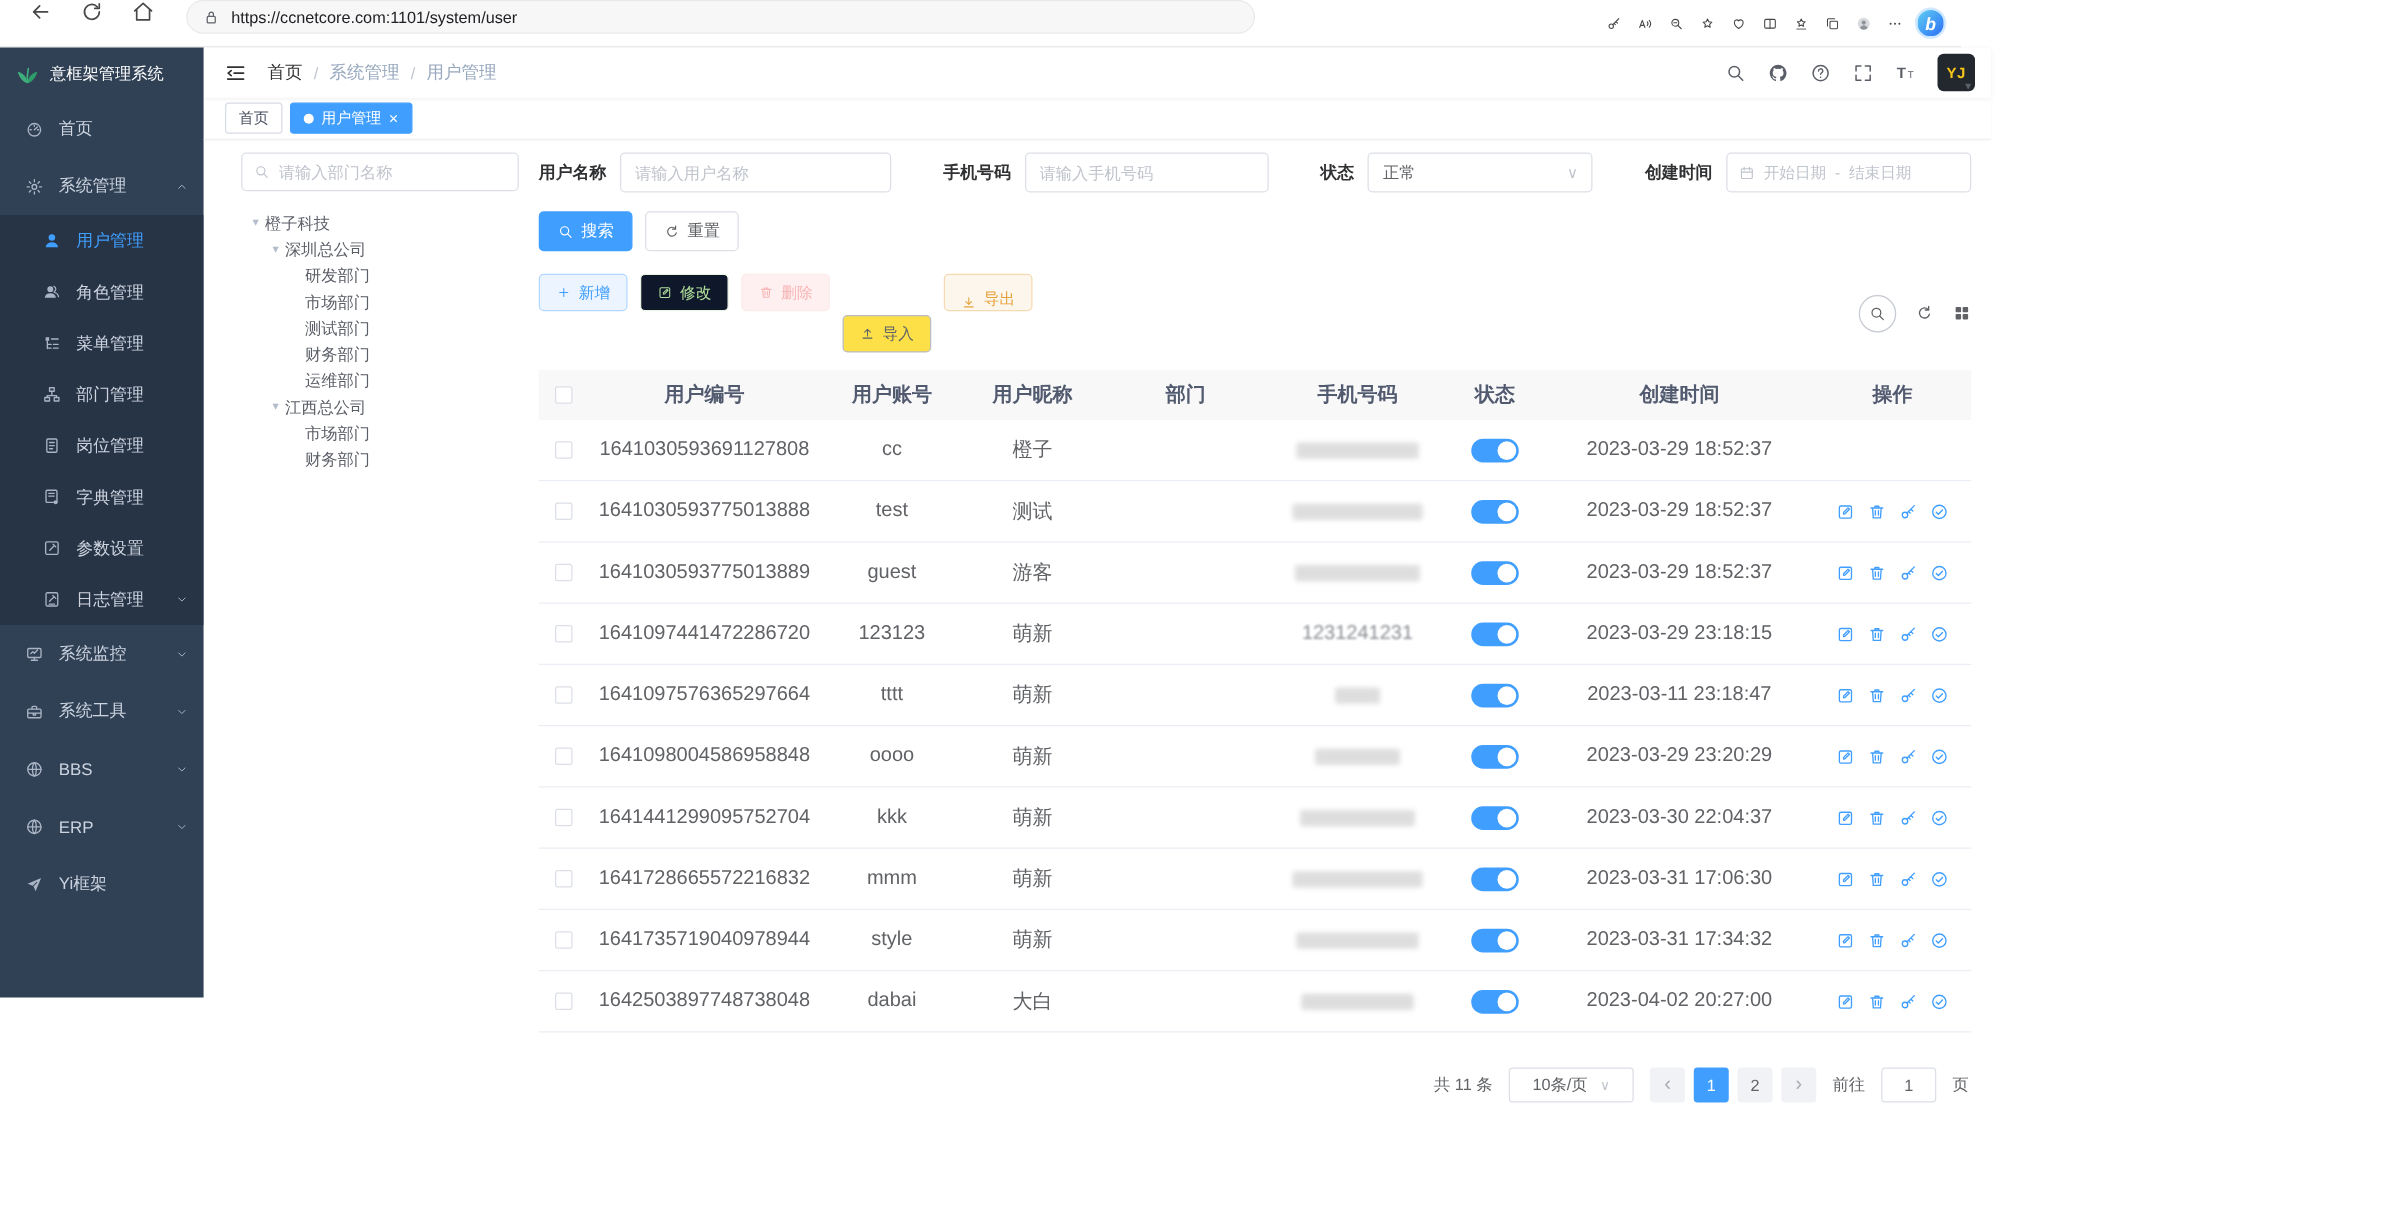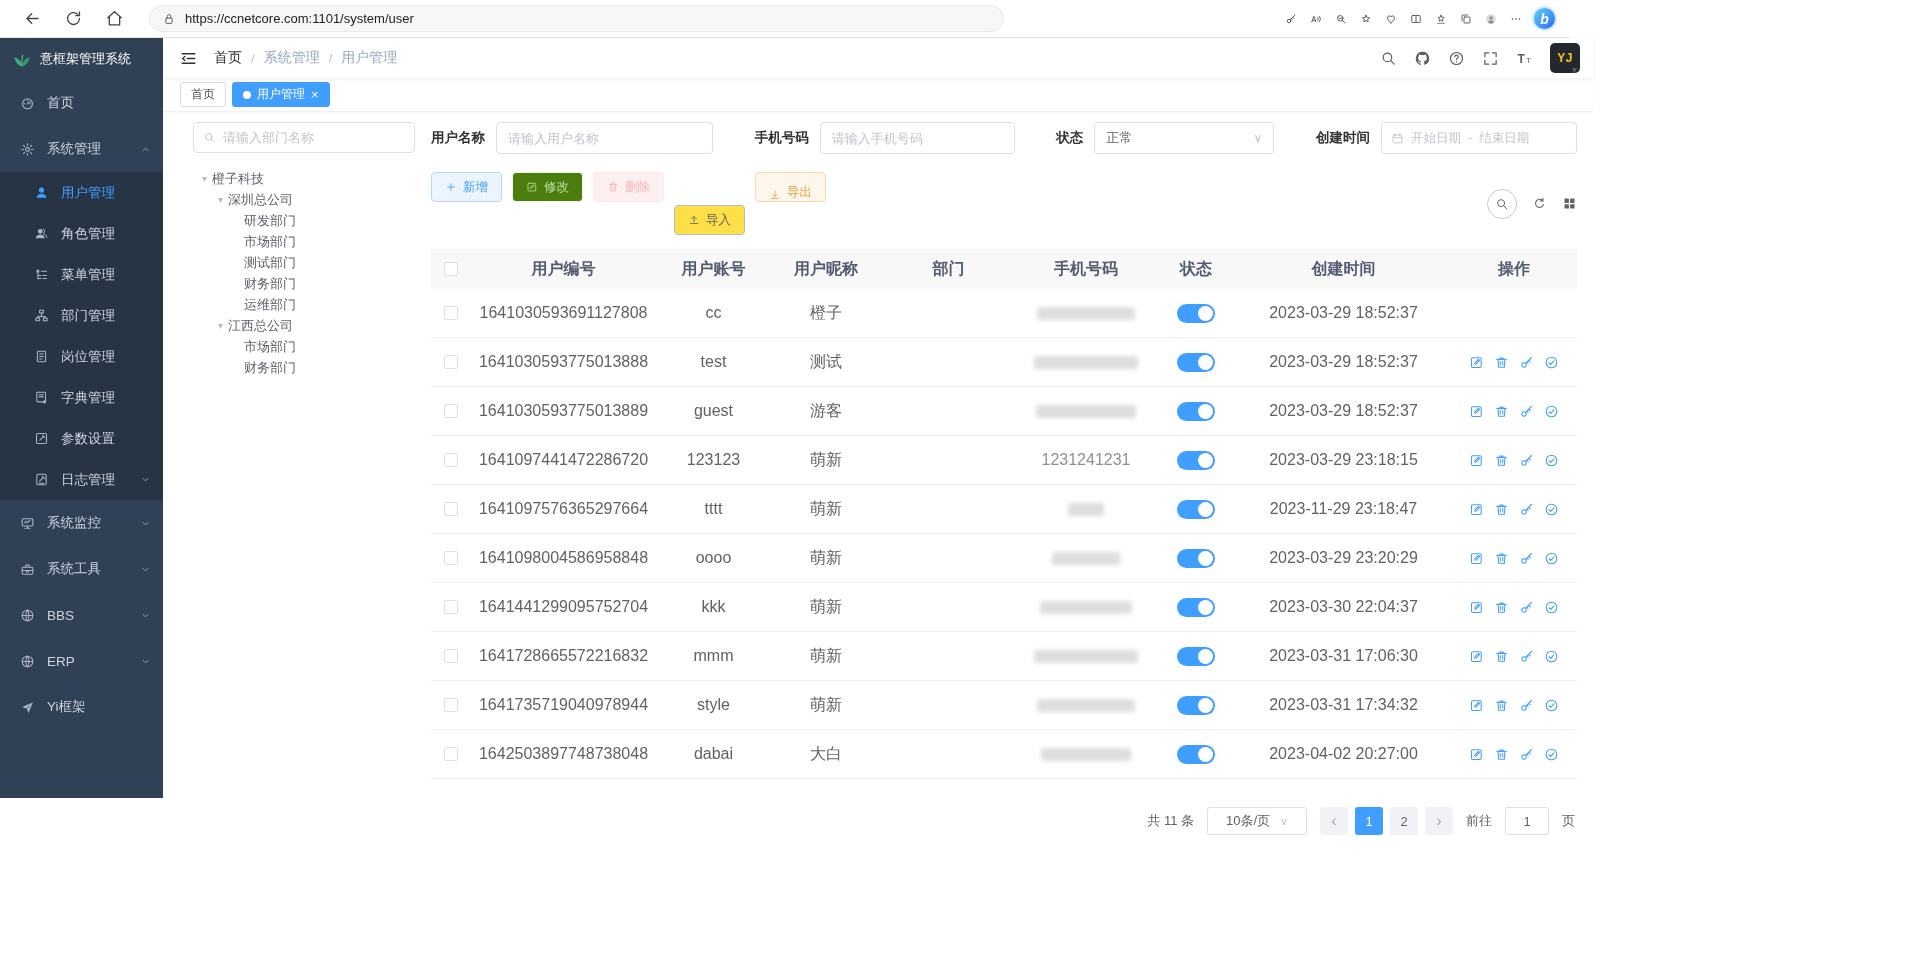--- a/index.html
+++ b/index.html
@@ -1,21 +1,21 @@
 <!DOCTYPE html>
 <html style="--accent: #409eff;"><head>
 <meta charset="utf-8">
 <style>
   * { margin:0; padding:0; box-sizing:border-box; }
   html,body { width:1919px; height:977px; background:#fff; overflow:hidden;
     font-family:"Liberation Sans","DejaVu Sans",sans-serif; }
   .window { width:1569px; }
 
   
-  .browser-bar { height:38px; display:flex; align-items:center; padding:0 12px;
+  .browser-bar { height:38px; display:flex; padding:0 12px;
     background:#fff; border-bottom:1px solid #e6e6e6; }
   .bic { display:inline-flex; width:1em; height:1em; color:#474747; }
   .bic svg { width:100%; height:100%; }
   .bnav { font-size:19px; margin:0 11px; cursor:pointer; }
   .urlbar { margin-left:14px; width:855px; height:27px; border-radius:14px;
     background:#f7f7f8; border:1px solid #e9e9e9; display:flex; align-items:center;
     padding:0 12px; gap:9px; }
   .urlbar .bic { font-size:14px; color:#5f6368; }
   .url-text { font-size:13px; color:#202124; white-space:nowrap; }
   .b-actions { margin-left:auto; display:flex; align-items:center; gap:7px; }
@@ -108,21 +108,21 @@
     padding:0 14px; cursor:pointer; font-family:inherit; }
   .btn .ic { font-size:13px; }
   .btn.primary { background:#409eff; border-color:#409eff; color:#fff; }
 
   .toolbar-row { margin-top:18px; display:flex; align-items:center; gap:10px; }
   .tbtn { height:30px; border-radius:4px; font-size:12.5px; display:inline-flex;
     align-items:center; gap:6px; padding:0 13px; cursor:pointer; font-family:inherit;
     border:1px solid transparent; }
   .tbtn .ic { font-size:12px; }
   .tbtn.add    { background:#ecf5ff; border-color:#b3d8ff; color:#409eff; }
-  .tbtn.edit   { background:#4d7c0f; border-color:#ebf5e5; color:#b3e19d; }
+  .tbtn.edit   { background:#0f172a; border-color:#ebf5e5; color:#b3e19d; }
   .tbtn.del    { background:#fef0f0; border-color:#fdeaea; color:#f9b4b4; }
   .tbtn.import { background:#fde047; border-color:#b9bcc2; color:#5f6368;margin-top:33px; }
   .tbtn.export { background:#fdf6ec; border-color:#f5dab1; color:#e6a23c;align-items:flex-end; }
   .tool-icons { margin-left:auto; display:flex; align-items:center; gap:15px; }
   .tool { display:inline-flex; width:1em; height:1em; font-size:15px; color:#606266;
     cursor:pointer; }
   .tool svg { width:100%; height:100%; }
   .tool.circle { width:30px; height:30px; border:1px solid #c6cad1; border-radius:50%;
     align-items:center; justify-content:center; font-size:14px; padding:7px; }
 
@@ -597,20 +597,39 @@
                       <path d="M8 3.5v4M16 3.5v4M4 10.5h16"></path>
                     </svg>
                   </span>
                 <span>开始日期</span>
                 <span class="dr-sep">-</span>
                 <span>结束日期</span>
               </div>
             </div>
           </div>
 
+          <div class="search-row">
+            <button class="btn primary">
+              <span class="ic">
+                  <svg viewBox="0 0 24 24" fill="none" stroke="currentColor" stroke-width="1.7" stroke-linecap="round" stroke-linejoin="round">
+                    <circle cx="10.5" cy="10.5" r="6"></circle>
+                    <path d="M15 15l5 5"></path>
+                  </svg>
+                </span>
+              <span>搜索</span>
+            </button>
+            <button class="btn">
+              <span class="ic">
+                  <svg viewBox="0 0 24 24" fill="none" stroke="currentColor" stroke-width="1.7" stroke-linecap="round" stroke-linejoin="round">
+                    <path d="M18.5 13.5A6.5 6.5 0 1 1 17 7.3M17.5 3.5V8H13"></path>
+                  </svg>
+                </span>
+              <span>重置</span>
+            </button>
+          </div>
 
           <div class="toolbar-row">
             <span id="toolbar-buttons" style="display:inline-flex;gap:10px">
                 <button class="tbtn add">
                   <span class="ic">
                     <svg viewBox="0 0 24 24" fill="none" stroke="currentColor" stroke-width="1.7" stroke-linecap="round" stroke-linejoin="round">
                       <path d="M12 5.5v13M5.5 12h13"></path>
                     </svg>
                   </span>
                   <span>新增</span>
@@ -834,21 +853,21 @@
                   <span class="td c-id">1641097576365297664</span>
                   <span class="td c-acc">tttt</span>
                   <span class="td c-nick">萌新</span>
                   <span class="td c-dept"></span>
                   <span class="td c-phone">
                     <span class="blur-bar" style="width:36px"></span>
                   </span>
                   <span class="td c-status">
                     <span class="toggle"></span>
                   </span>
-                  <span class="td c-created">2023-11-29 23:18:47</span>
+                  <span class="td c-created">2023-03-11 23:18:47</span>
                   <span class="td c-ops">
                     <span class="op">
                       <svg viewBox="0 0 24 24" fill="none" stroke="currentColor" stroke-width="1.7" stroke-linecap="round" stroke-linejoin="round">
                         <rect x="4" y="4.5" width="15.5" height="15.5" rx="2"></rect>
                         <path d="M9.5 14.8l1.6-.3 5.8-5.8-1.8-1.8-5.8 5.8z"></path>
                       </svg>
                     </span>
                     <span class="op">
                       <svg viewBox="0 0 24 24" fill="none" stroke="currentColor" stroke-width="1.7" stroke-linecap="round" stroke-linejoin="round">
                         <path d="M4.5 7h15M9.5 7V4.8h5V7M6.5 7l.9 12.7h9.2L17.5 7M10 10.5v5.5M14 10.5v5.5"></path>

